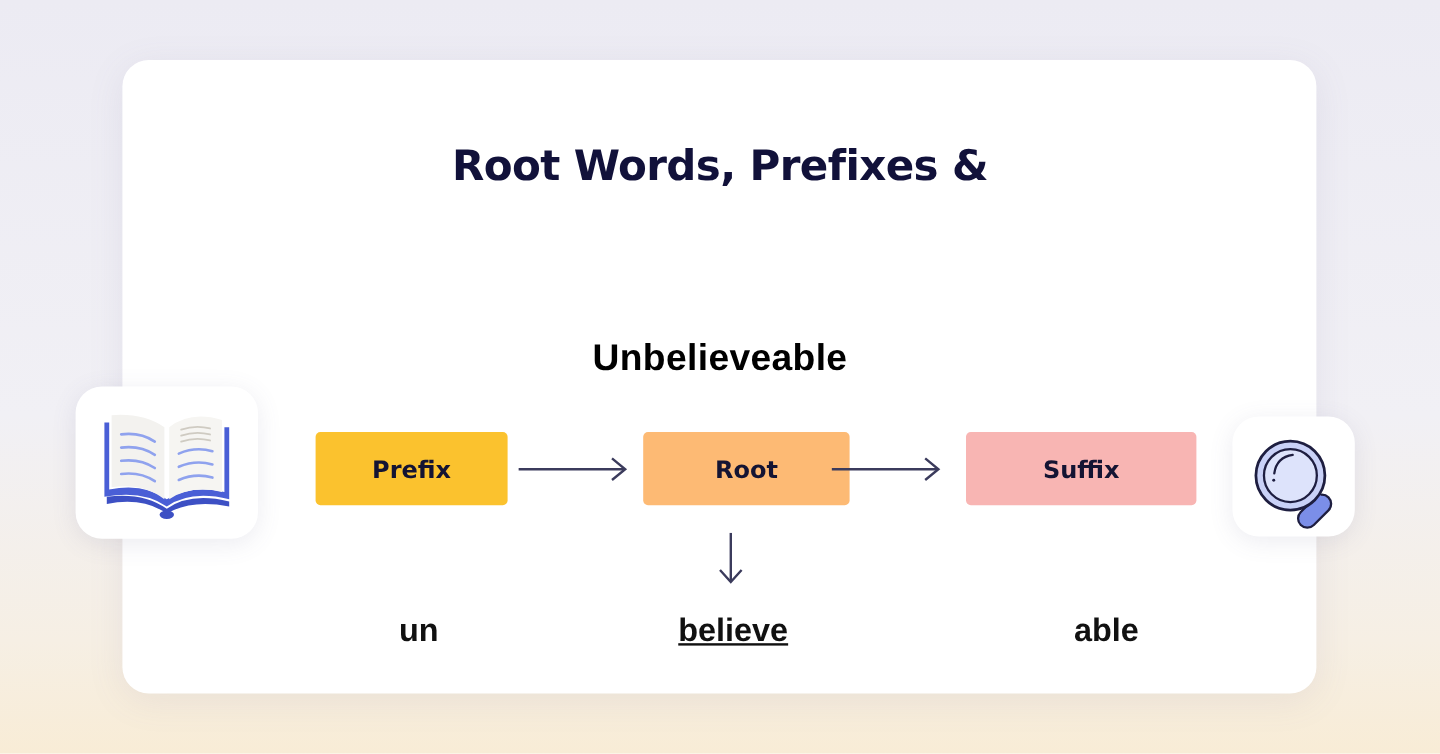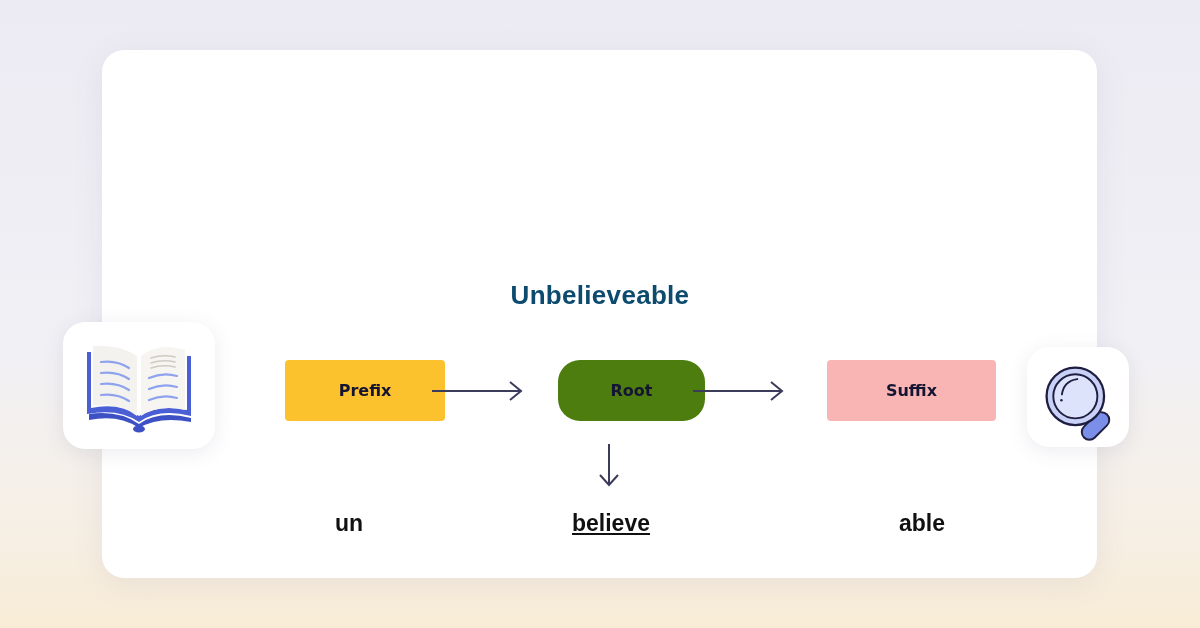--- a/index.html
+++ b/index.html
@@ -14,49 +14,50 @@
     box-shadow: 0 6px 30px rgba(120,110,150,0.10);
   }
   .title {
     position: absolute; left: 0; right: 0; top: 114px; text-align: center;
     font-family: "DejaVu Sans", sans-serif; font-weight: bold;
     font-size: 35px; line-height: 51px; color: #11113a; letter-spacing: -0.5px;
   }
   .word {
     position: absolute; left: 0; right: 0; top: 280px; text-align: center;
     font-family: "Liberation Sans", sans-serif; font-weight: bold;
-    font-size: 26px; color: #0c4a6e; letter-spacing: 0.3px;
+    font-size: 31px; color: #000000; letter-spacing: 0.3px;
   }
   .box {
     position: absolute; top: 360px; height: 61px; border-radius: 4px;
     display: flex; align-items: center; justify-content: center;
-    font-family: "DejaVu Sans", sans-serif; font-weight: bold; font-size: 16px; color: #141433; margin-left: 22px;
+    font-family: "DejaVu Sans", sans-serif; font-weight: bold; font-size: 20px; color: #141433;
   }
   .prefix { left: 263px; width: 160px; background: #fbc22e; }
-  .root   { left: 536px; width: 147px; background: #4d7c0f; border-radius: 22px; }
-  .suffix { left: 805px; width: 169px; background: #f8b5b3; }
+  .root   { left: 536px; width: 172px; background: #fdba74; }
+  .suffix { left: 805px; width: 192px; background: #f8b5b3; }
   .arrow { position: absolute; }
   .part {
     position: absolute; top: 510px; font-family: "Liberation Sans", sans-serif;
-    font-weight: bold; font-size: 23px; color: #111; text-align: center; width: 200px;
+    font-weight: bold; font-size: 27px; color: #111; text-align: center; width: 200px;
   }
   .tile {
     position: absolute; background: #fff; border-radius: 22px;
     box-shadow: 0 4px 20px rgba(100,100,140,0.12);
     display: flex; align-items: center; justify-content: center;
   }
   .book-tile { left: 63px; top: 322px; width: 152px; height: 127px; }
   .mag-tile  { left: 1027px; top: 347px; width: 102px; height: 100px; }
 </style>
 </head>
 <body>
 
 <div class="card"></div>
 
 <div class="title">
+  <div>Root Words, Prefixes &amp;</div>
 </div>
 
 <div class="word">Unbelieveable</div>
 
 <div class="box prefix">
   <span>Prefix</span>
 </div>
 <div class="box root">
   <span>Root</span>
 </div>

